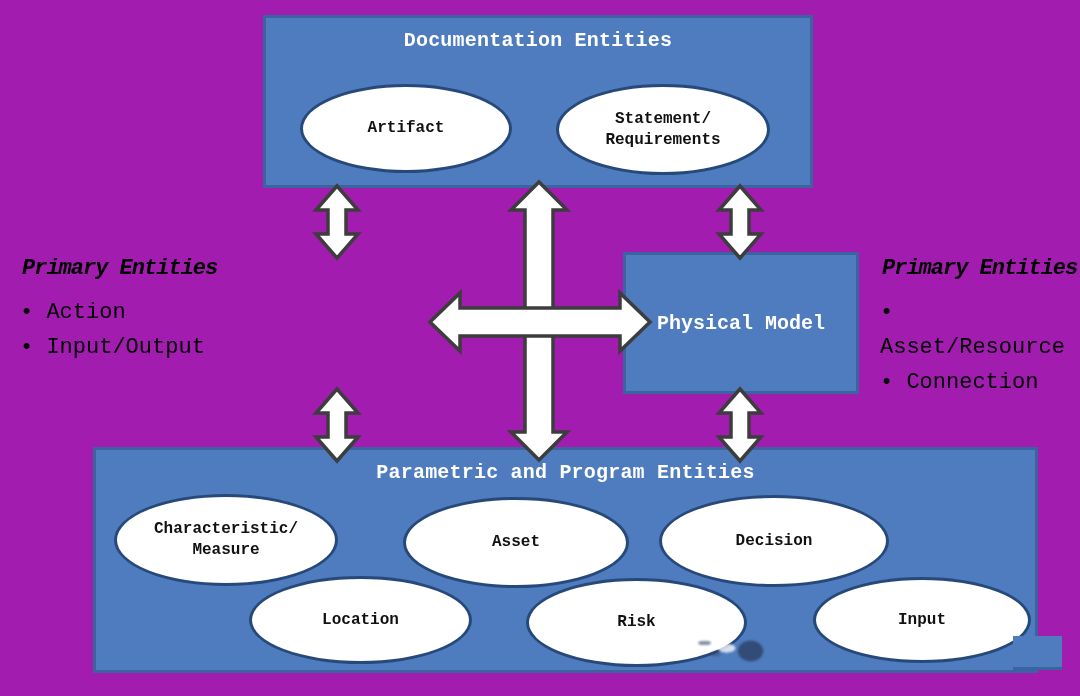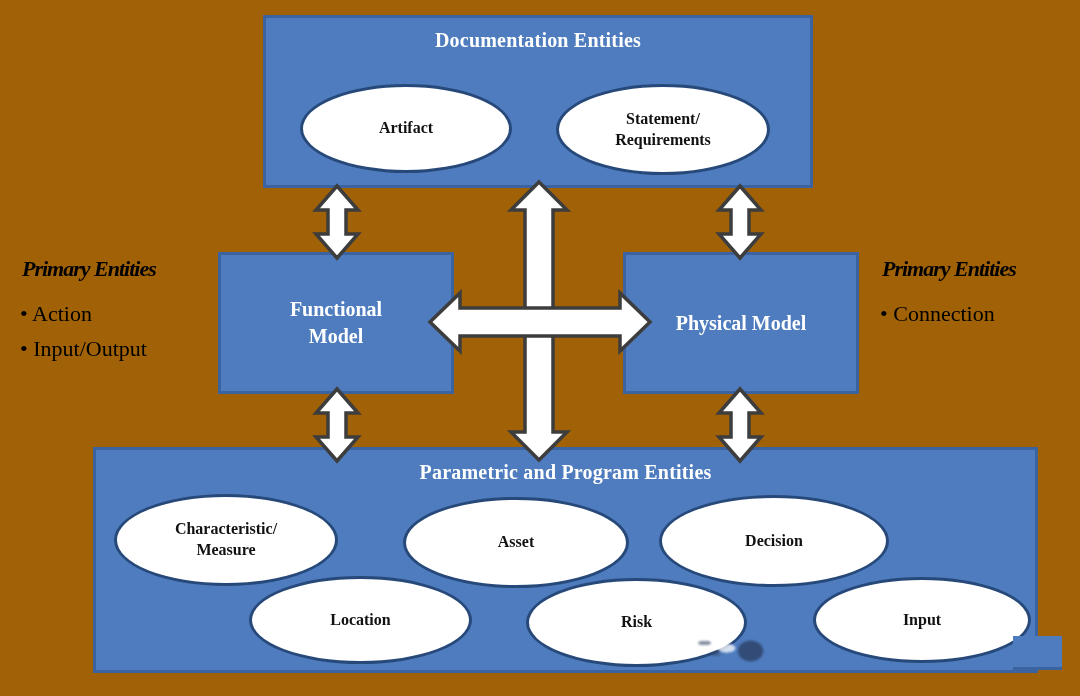--- a/index.html
+++ b/index.html
@@ -1,18 +1,18 @@
 <!DOCTYPE html>
 <html><head>
 <meta charset="utf-8">
 <style>
   html,body{margin:0;padding:0;background:#ffffff;}
   .canvas{
-    position:relative;width:1080px;height:696px;background:#a16207;overflow:hidden;
-    font-family:Liberation Serif, serif;
+    position:relative;width:1080px;height:696px;background:#a21caf;overflow:hidden;
+    font-family:Liberation Mono, monospace;
   }
   .bluebox{
     position:absolute;box-sizing:border-box;
     background:#4e7cbe;border:3px solid #3a63a0;
     z-index:1;
   }
   .boxtitle{
     color:#ffffff;font-weight:bold;font-size:20px;text-align:center;
     padding-top:11px;letter-spacing:0.2px;
   }
@@ -69,37 +69,34 @@
     <div class="boxtitle">Documentation Entities</div>
   </div>
   <div class="ellipse" style="left:300px;top:84px;width:212px;height:89px;">
     <span class="ellipselabel">Artifact</span>
   </div>
   <div class="ellipse" style="left:556px;top:84px;width:214px;height:91px;">
     <span class="ellipselabel">Statement/
 Requirements</span>
   </div>
 
-  <div class="bluebox modelbox" style="left:218px;top:252px;width:236px;height:142px;">
-    <span class="modellabel">Functional
-Model</span>
-  </div>
 
   <div class="bluebox modelbox" style="left:623px;top:252px;width:236px;height:142px;">
     <span class="modellabel">Physical Model</span>
   </div>
 
   <div class="sidepanel" style="left:20px;top:256px;width:200px;">
     <div class="sidetitle">Primary Entities</div>
     <span class="sideitem"><span>•</span> <span>Action</span></span>
     <span class="sideitem"><span>•</span> <span>Input/Output</span></span>
   </div>
 
   <div class="sidepanel" style="left:880px;top:256px;width:200px;">
     <div class="sidetitle">Primary Entities</div>
+    <span class="sideitem"><span>•</span> <span>Asset/Resource</span></span>
     <span class="sideitem"><span>•</span> <span>Connection</span></span>
   </div>
 
   <div class="bluebox" style="left:93px;top:447px;width:945px;height:226px;">
     <div class="boxtitle">Parametric and Program Entities</div>
   </div>
 
   <div class="ellipse" style="left:114px;top:494px;width:224px;height:92px;">
     <span class="ellipselabel">Characteristic/
 Measure</span>

